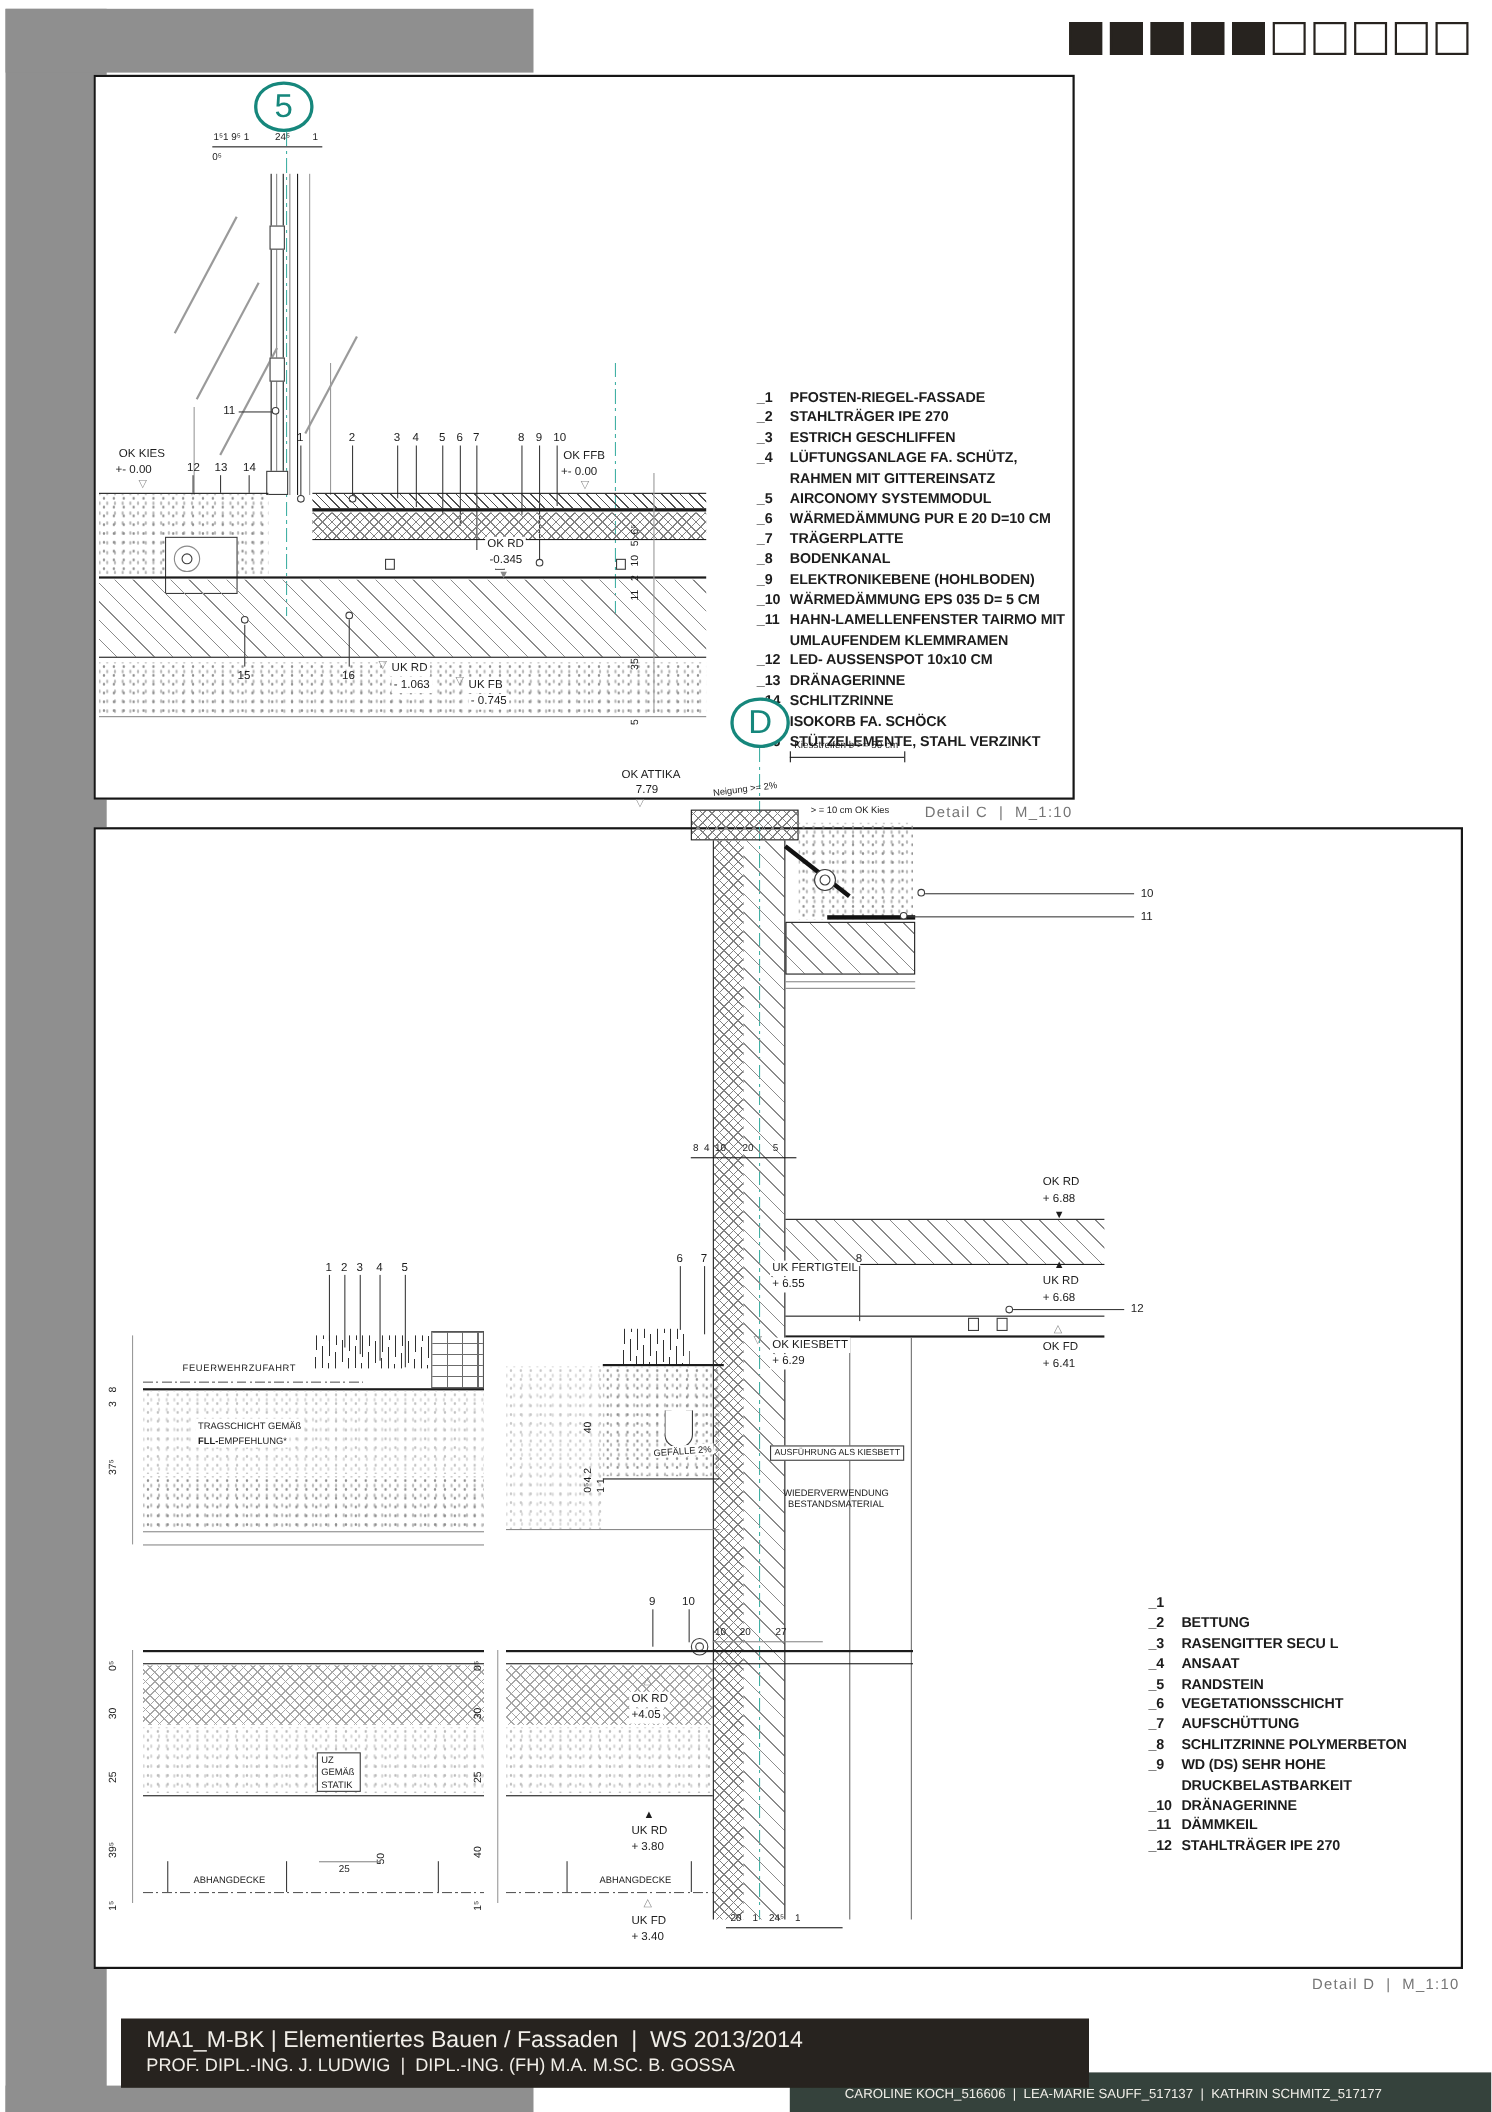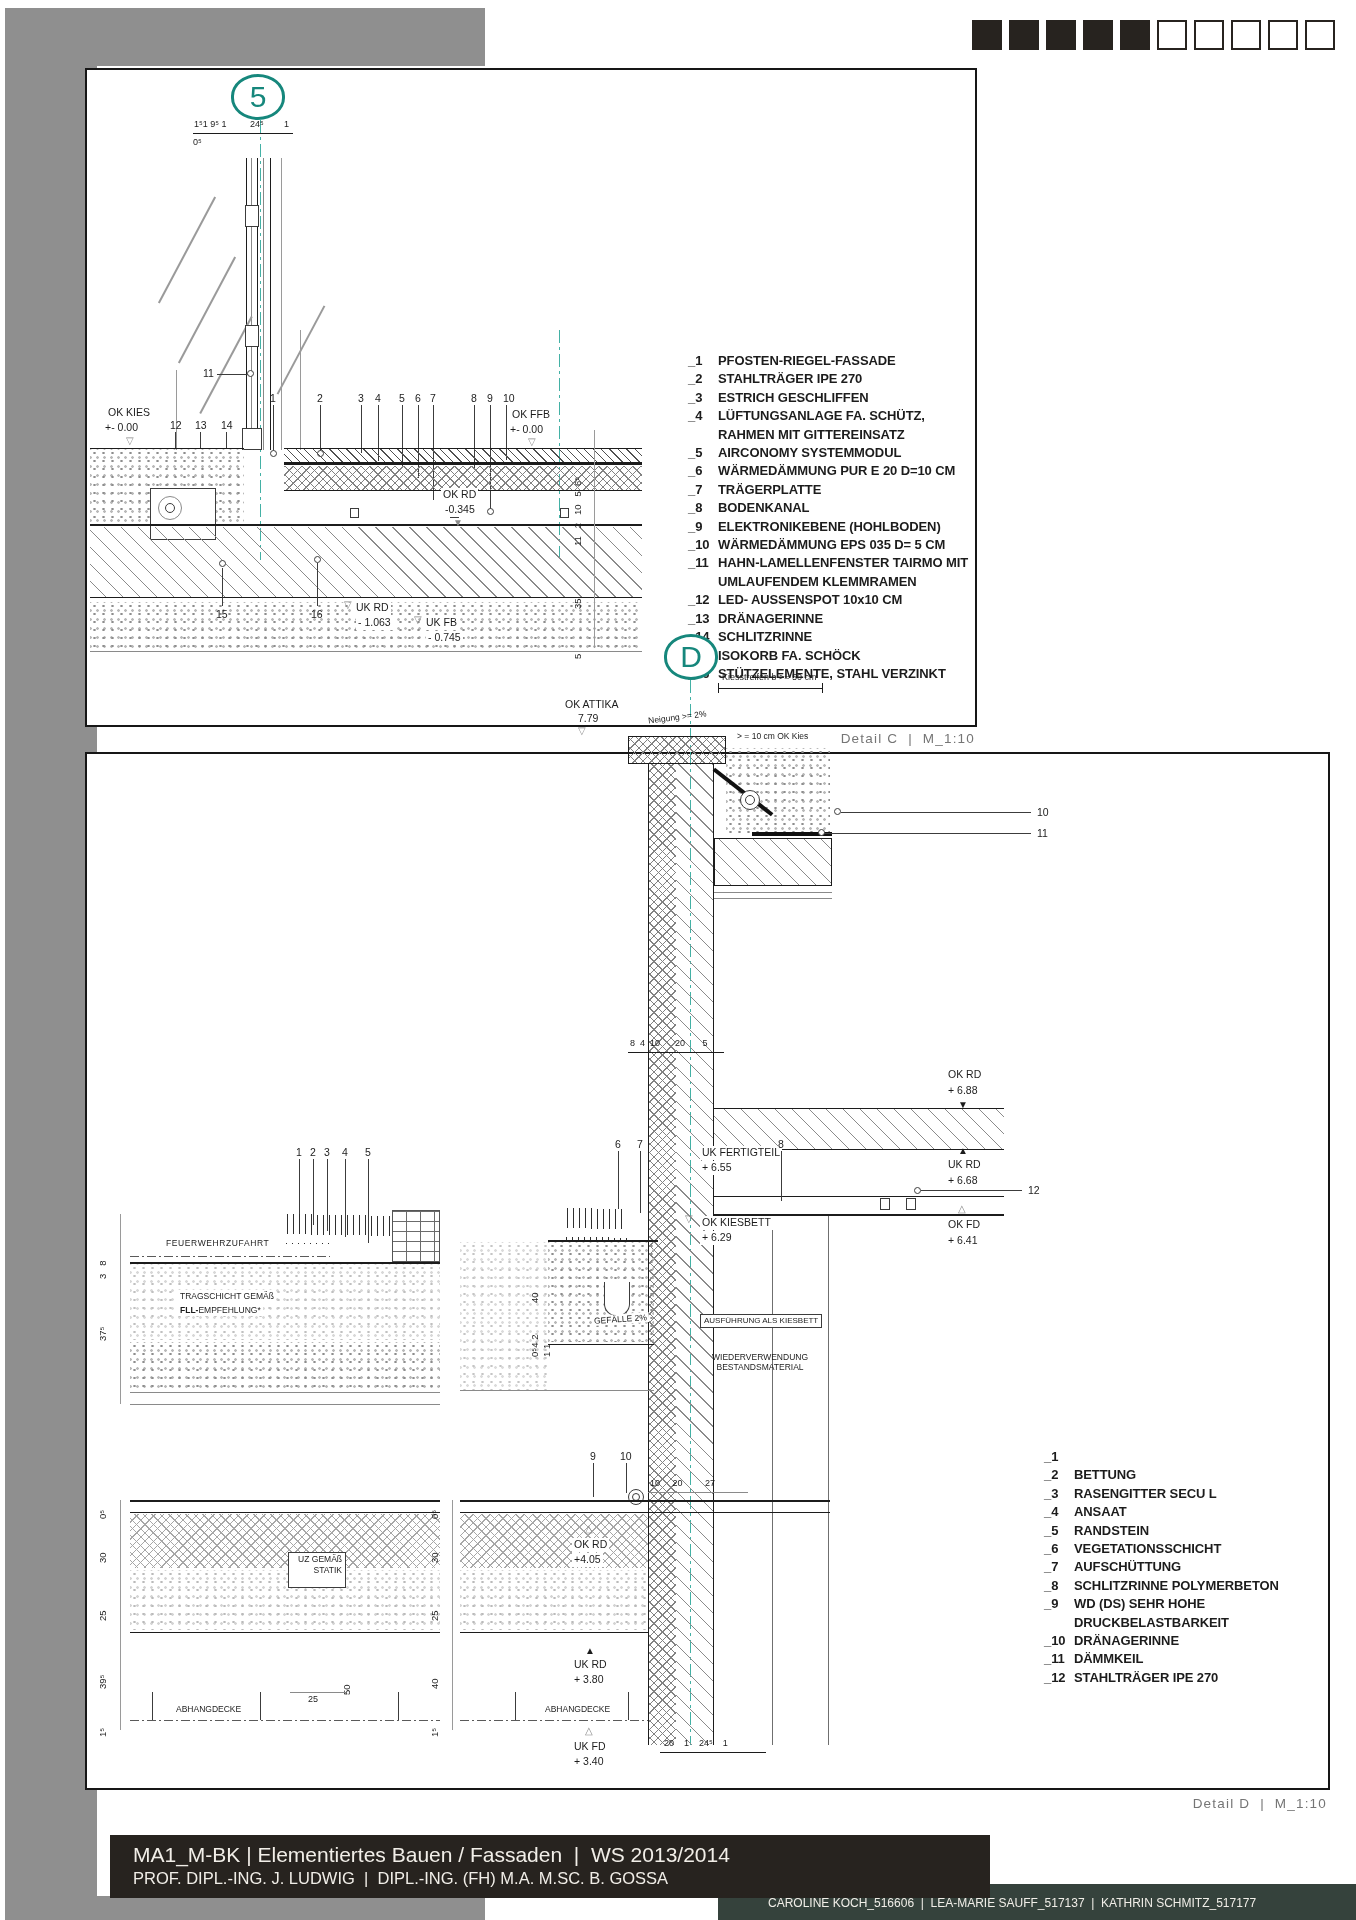--- a/index.html
+++ b/index.html
@@ -355,21 +355,21 @@
   <div class="h" style="left:460px;top:1390px;width:194px;background:#8a8a8a"></div>
   <div class="vtxt" style="left:540px;top:1292px">40</div>
   <div class="vtxt" style="left:540px;top:1346px">0⁵4 2</div>
   <div class="vtxt" style="left:552px;top:1346px">1 1</div>
 
   <div class="h" style="left:130px;top:1500px;width:310px;height:2px"></div>
   <div class="h" style="left:130px;top:1512px;width:310px"></div>
   <div class="xh" style="left:130px;top:1514px;width:310px;height:54px;opacity:.7"></div>
   <div class="grav" style="left:130px;top:1570px;width:310px;height:60px;opacity:.6"></div>
   <div class="h" style="left:130px;top:1632px;width:310px"></div>
-  <div class="bx" style="left:288px;top:1552px;width:58px;height:36px;text-align:right;white-space:pre-line;font-size:8.5px">UZ GEMÄß
+  <div class="bx" style="left:288px;top:1593px;width:40px;height:36px;text-align:left;white-space:pre-line;font-size:8.5px">UZ GEMÄß
 STATIK</div>
   <div class="vtxt" style="left:352px;top:1684px">50</div>
   <div class="h" style="left:290px;top:1692px;width:56px;background:#8a8a8a"></div>
   <div class="lbl sm" style="left:308px;top:1694px">25</div>
   <div class="note" style="left:176px;top:1704px">ABHANGDECKE</div>
   <div class="dcl" style="left:130px;top:1720px;width:310px"></div>
   <div class="lead" style="left:152px;top:1692px;width:1px;height:28px"></div>
   <div class="lead" style="left:260px;top:1692px;width:1px;height:28px"></div>
   <div class="lead" style="left:398px;top:1692px;width:1px;height:28px"></div>
   <div class="v" style="left:120px;top:1500px;height:230px;background:#9a9a9a"></div>

